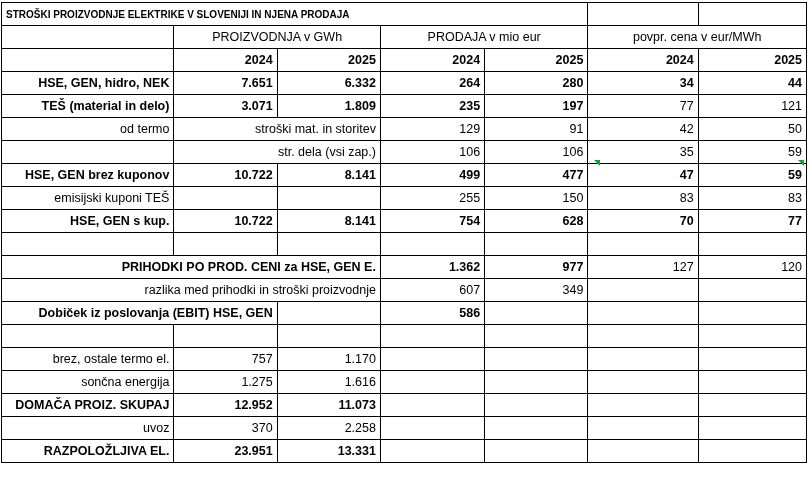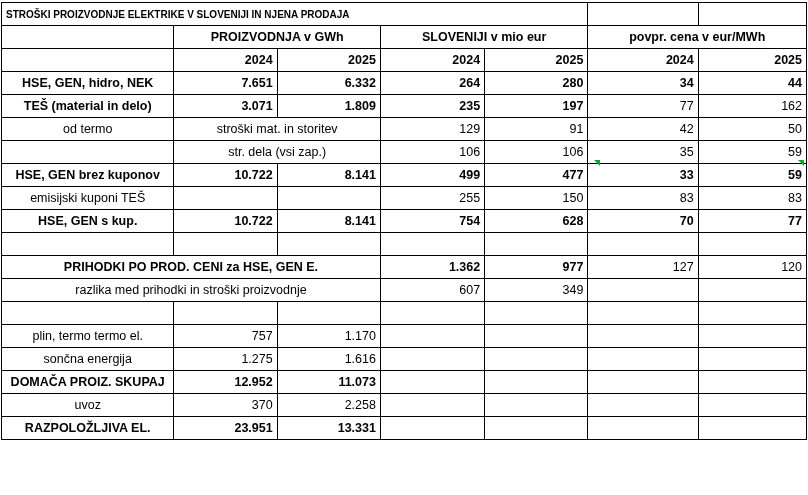--- a/index.html
+++ b/index.html
@@ -27,21 +27,21 @@
   }
   table.grid td {
     border: 1px solid #000000;
     height: 22px;
     padding: 0 4px;
     vertical-align: middle;
     white-space: nowrap;
     overflow: hidden;
   }
   td.label {
-    text-align: center;
+    text-align: right;
     margin-top: 32px;
   }
   td.num {
     text-align: right;
   }
   td.bold {
     font-weight: bold;
   }
   td.blank {
     border: 1px solid #000000;
@@ -55,21 +55,21 @@
   .colD { width: 104px; }
   .colE { width: 103px; }
   .colF { width: 110px; }
   .colG { width: 108px; }
   .title-cell {
     font-weight: bold;
     font-size: 10px;
     text-align: left;
   }
   .grp-head {
-    font-weight: bold;
+    font-weight: normal;
     text-align: center;
   }
   .marker-green {
     position: absolute;
     width: 0;
     height: 0;
     border-top: 6px solid #00a933;
     border-left: 6px solid transparent;
   }
 </style>
@@ -91,21 +91,21 @@
 
       <tr>
         <td class="title-cell" colspan="5">STROŠKI PROIZVODNJE ELEKTRIKE V SLOVENIJI IN NJENA PRODAJA</td>
         <td class="blank"></td>
         <td class="blank"></td>
       </tr>
 
       <tr>
         <td class="blank"></td>
         <td class="grp-head" colspan="2">PROIZVODNJA v GWh</td>
-        <td class="grp-head" colspan="2">SLOVENIJI v mio eur</td>
+        <td class="grp-head" colspan="2">PRODAJA v mio eur</td>
         <td class="grp-head" colspan="2">povpr. cena v eur/MWh</td>
       </tr>
 
       <tr>
         <td class="blank"></td>
         <td class="num bold">2024</td>
         <td class="num bold">2025</td>
         <td class="num bold">2024</td>
         <td class="num bold">2025</td>
         <td class="num bold">2024</td>
@@ -122,21 +122,21 @@
         <td class="num bold">44</td>
       </tr>
 
       <tr>
         <td class="label bold">TEŠ (material in delo)</td>
         <td class="num bold">3.071</td>
         <td class="num bold">1.809</td>
         <td class="num bold">235</td>
         <td class="num bold">197</td>
         <td class="num">77</td>
-        <td class="num">162</td>
+        <td class="num">121</td>
       </tr>
 
       <tr>
         <td class="label">od termo</td>
         <td class="label" colspan="2">stroški mat. in storitev</td>
         <td class="num">129</td>
         <td class="num">91</td>
         <td class="num">42</td>
         <td class="num">50</td>
       </tr>
@@ -149,21 +149,21 @@
         <td class="num">35</td>
         <td class="num">59</td>
       </tr>
 
       <tr>
         <td class="label bold">HSE, GEN brez kuponov</td>
         <td class="num bold">10.722</td>
         <td class="num bold">8.141</td>
         <td class="num bold">499</td>
         <td class="num bold">477</td>
-        <td class="num bold">33</td>
+        <td class="num bold">47</td>
         <td class="num bold">59</td>
       </tr>
 
       <tr>
         <td class="label">emisijski kuponi TEŠ</td>
         <td class="num"></td>
         <td class="num"></td>
         <td class="num">255</td>
         <td class="num">150</td>
         <td class="num">83</td>
@@ -199,33 +199,41 @@
       </tr>
 
       <tr>
         <td class="label" colspan="3">razlika med prihodki in stroški proizvodnje</td>
         <td class="num">607</td>
         <td class="num">349</td>
         <td class="num"></td>
         <td class="num"></td>
       </tr>
 
+      <tr>
+        <td class="label bold" colspan="2">Dobiček iz poslovanja (EBIT)  HSE, GEN</td>
+        <td class="num"></td>
+        <td class="num bold">586</td>
+        <td class="num"></td>
+        <td class="num"></td>
+        <td class="num"></td>
+      </tr>
 
       <tr class="empty">
         <td class="label"></td>
         <td class="num"></td>
         <td class="num"></td>
         <td class="num"></td>
         <td class="num"></td>
         <td class="num"></td>
         <td class="num"></td>
       </tr>
 
       <tr>
-        <td class="label">plin, termo termo el.</td>
+        <td class="label">brez, ostale termo el.</td>
         <td class="num">757</td>
         <td class="num">1.170</td>
         <td class="num"></td>
         <td class="num"></td>
         <td class="num"></td>
         <td class="num"></td>
       </tr>
 
       <tr>
         <td class="label">sončna energija</td>

